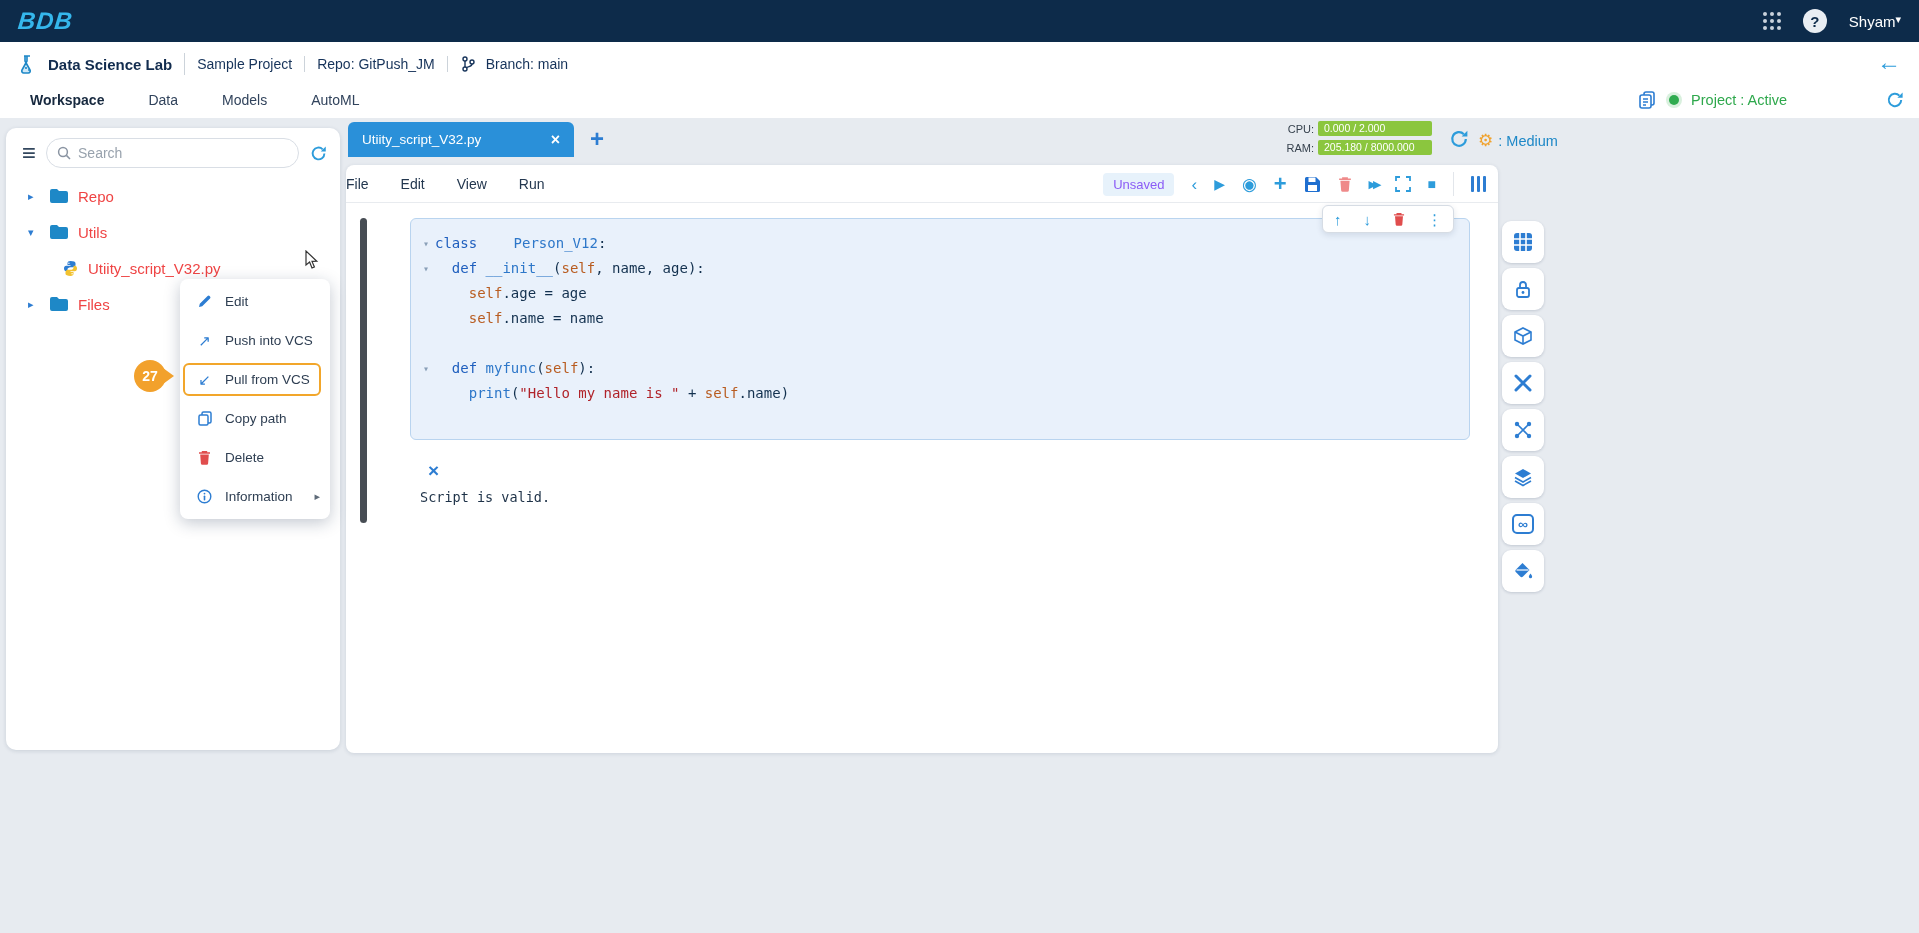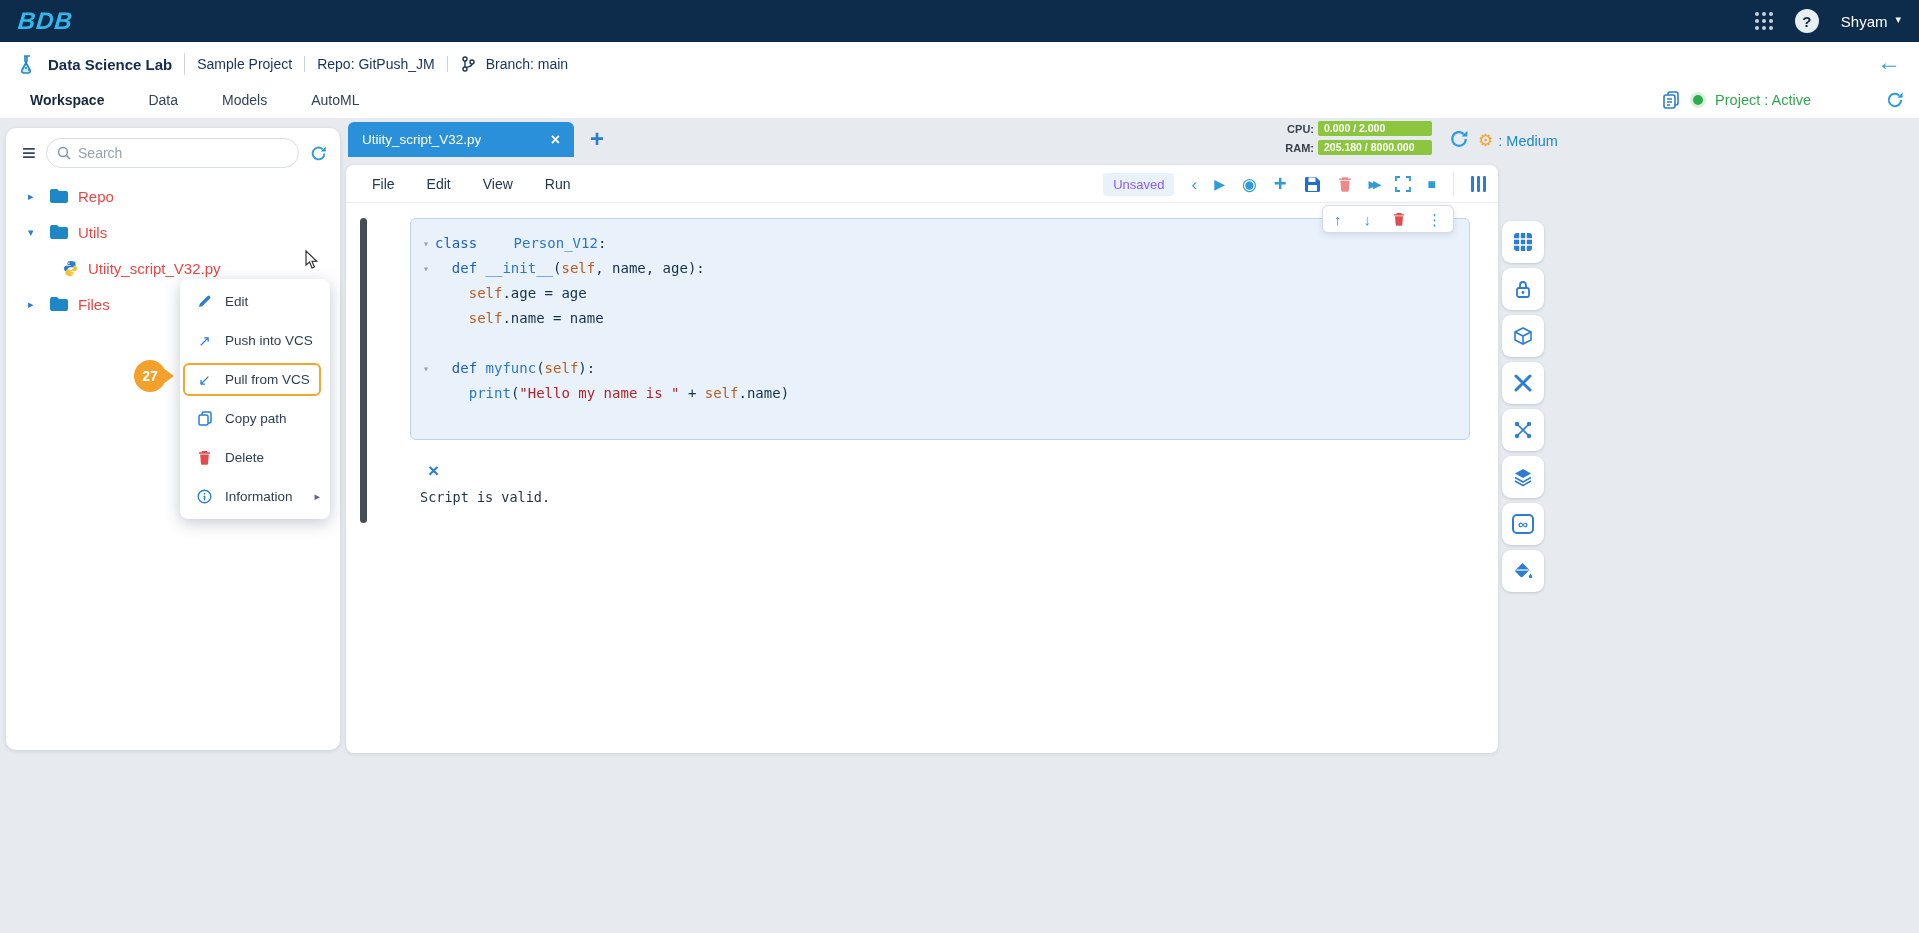--- a/index.html
+++ b/index.html
@@ -9,40 +9,40 @@
   
   .topbar { position:absolute; left:0; top:0; width:100%; height:42px; background:#0d2b4a;
             display:flex; align-items:center; justify-content:space-between; padding:0 18px; }
   .logo { font-weight:bold; font-style:italic; font-size:24px; color:#35b7ec; letter-spacing:1px;
           transform:skewX(-6deg); cursor:pointer; }
   .topbar-right { display:flex; align-items:center; gap:22px; }
   .grid-dots { display:grid; grid-template-columns:repeat(3,4px); grid-gap:3px; cursor:pointer; }
   .grid-dots i { width:4px; height:4px; border-radius:50%; background:#c9d2dc; }
   .help-circle { width:24px; height:24px; border-radius:50%; background:#e9eef3; color:#0d2b4a;
                  font-weight:bold; font-size:15px; display:flex; align-items:center; justify-content:center; cursor:pointer; }
-  .user-menu { display:flex; gap:8px; color:#ffffff; font-size:15px; cursor:pointer; }
+  .user-menu { display:flex; color:#ffffff; font-size:15px; cursor:pointer; }
   .user-caret { font-size:11px; color:#ffffff; }
 
   
   .secondbar { position:absolute; left:0; top:42px; width:100%; height:45px; background:#ffffff;
                border-bottom:1px solid #e2e6ea; display:flex; align-items:center; padding:0 16px; }
   .crumb { display:flex; align-items:center; gap:10px; margin-right:12px; padding-right:12px;
            border-right:1px solid #ccd3da; font-size:14px; color:#16335a; }
   .crumb:last-of-type { border-right:none; }
   .app-title { font-weight:bold; font-size:15px; color:#122c4e; }
   .back-arrow { position:absolute; right:18px; top:6px; color:#2d9cdb; font-size:24px; cursor:pointer; }
 
   
   .thirdbar { position:absolute; left:0; top:82px; width:100%; height:36px; background:#ffffff;
               display:flex; align-items:center; padding:0 30px; }
   .nav-tab { font-size:14px; color:#31435c; margin-right:44px; cursor:pointer; }
   .nav-tab.active { color:#17293f; font-weight:bold; }
   .thirdbar-right { position:absolute; right:14px; top:0; height:36px; display:flex; align-items:center; gap:12px; }
   .status-dot { width:10px; height:10px; border-radius:50%; background:#2fab4f; box-shadow:0 0 0 3px #d9f0de; }
-  .project-status { color:#2ea84c; font-size:14.5px; margin-right:62px; }
+  .project-status { color:#2ea84c; font-size:14.5px; margin-right:86px; }
   .icon-svg { display:inline-flex; align-items:center; justify-content:center; cursor:pointer; }
 
   
   .sidebar { position:absolute; left:6px; top:128px; width:334px; height:622px; background:#ffffff;
              border-radius:10px; box-shadow:0 1px 4px rgba(20,40,70,.14); padding-top:10px; }
   .sidebar-top { display:flex; align-items:center; padding:0 12px 0 16px; gap:10px; }
   .hamburger { font-size:24px; color:#33475e; cursor:pointer; line-height:1; }
   .search-pill { flex:1; height:30px; border:1px solid #d9dee5; border-radius:16px; display:flex;
                  align-items:center; padding:0 10px; gap:7px; background:#fff; }
   .search-pill input { border:none; outline:none; font-size:14px; color:#435265; width:100%; background:transparent; }
@@ -68,35 +68,35 @@
   .step-badge::after { content:""; position:absolute; left:100%; top:50%; transform:translateY(-50%);
                        margin-left:-3px; border:8px solid transparent; border-left:11px solid #f2a12c; border-right:0; }
   .mouse-cursor { position:absolute; left:305px; top:250px; z-index:12; pointer-events:none; }
 
   
   .file-tab { position:absolute; left:348px; top:122px; width:226px; height:35px; background:#2a90d9;
               border-radius:6px 6px 0 0; color:#fff; display:flex; align-items:center; padding:0 14px;
               font-size:13.5px; cursor:pointer; }
   .file-tab .tab-close { margin-left:auto; font-size:16px; font-weight:bold; cursor:pointer; }
   .tab-plus { position:absolute; left:590px; top:125px; color:#2d7dd2; font-size:24px; font-weight:bold; cursor:pointer; }
-  .res-block { position:absolute; left:1282px; top:121px; font-size:11px; color:#37424e;font-weight:bold; }
+  .res-block { position:absolute; left:1282px; top:121px; font-size:11px; color:#37424e; }
   .res-row { display:flex; align-items:center; margin-bottom:4px; }
   .res-label { width:32px; text-align:right; margin-right:4px; }
   .res-pill { width:114px; height:15px; background:#8bc63e; border-radius:2px; color:#ffffff;
               font-size:10.5px; line-height:15px; padding-left:6px; }
   .strip-refresh { position:absolute; left:1448px; top:128px; }
   .resource-tier { position:absolute; left:1478px; top:130px; display:flex; align-items:center; gap:5px; cursor:pointer; }
   .gear-glyph { color:#f0a22e; font-size:17px; }
   .tier-label { color:#1e88c7; font-size:14.5px; }
 
   
   .editor-card { position:absolute; left:346px; top:165px; width:1152px; height:588px; background:#ffffff;
                  border-radius:8px; box-shadow:0 1px 4px rgba(20,40,70,.12); }
   .menu-row { position:relative; height:38px; border-bottom:1px solid #e8ebef; display:flex; align-items:center;
-              padding-left:26px; }
+              }
   .menu-row .mitem { font-size:14px; color:#23374f; margin-right:32px; cursor:pointer; }
   .menu-right { position:absolute; right:6px; top:0; height:38px; display:flex; align-items:center; gap:17px; }
   .unsaved-badge { background:#e7f2fb; color:#8b5cf6; font-size:13px; padding:4px 10px; border-radius:4px; }
   .ib { color:#2d9cdb; font-size:17px; cursor:pointer; line-height:1; }
   .ib.big { font-size:22px; font-weight:bold; }
   .ib.sm { font-size:14px; }
   .ib.tight { letter-spacing:-4px; font-size:11px; }
   .vsep { width:1px; height:24px; background:#e2e6eb; }
   .cols-icon { display:flex; gap:3px; cursor:pointer; margin-right:6px; }
   .cols-icon i { width:3px; height:16px; background:#2d7dd2; border-radius:1px; }

